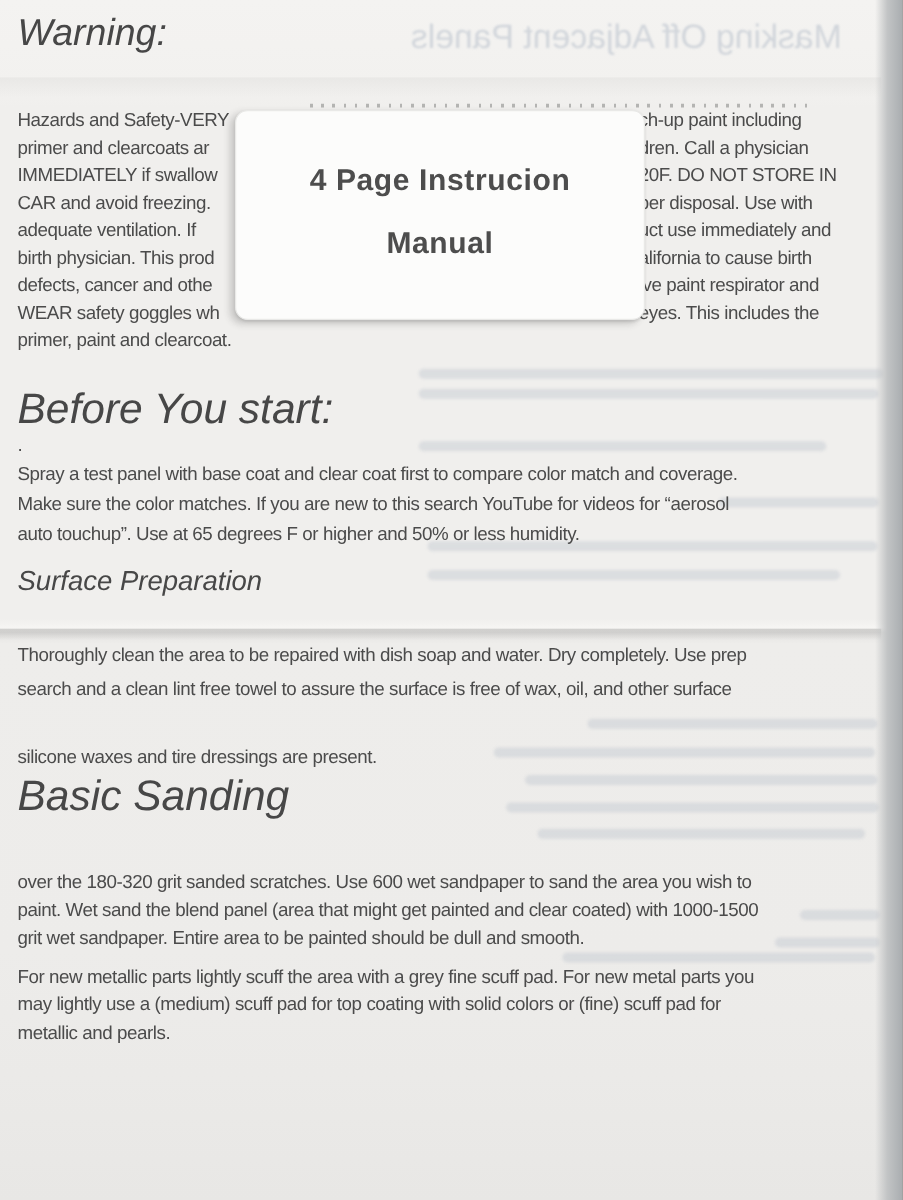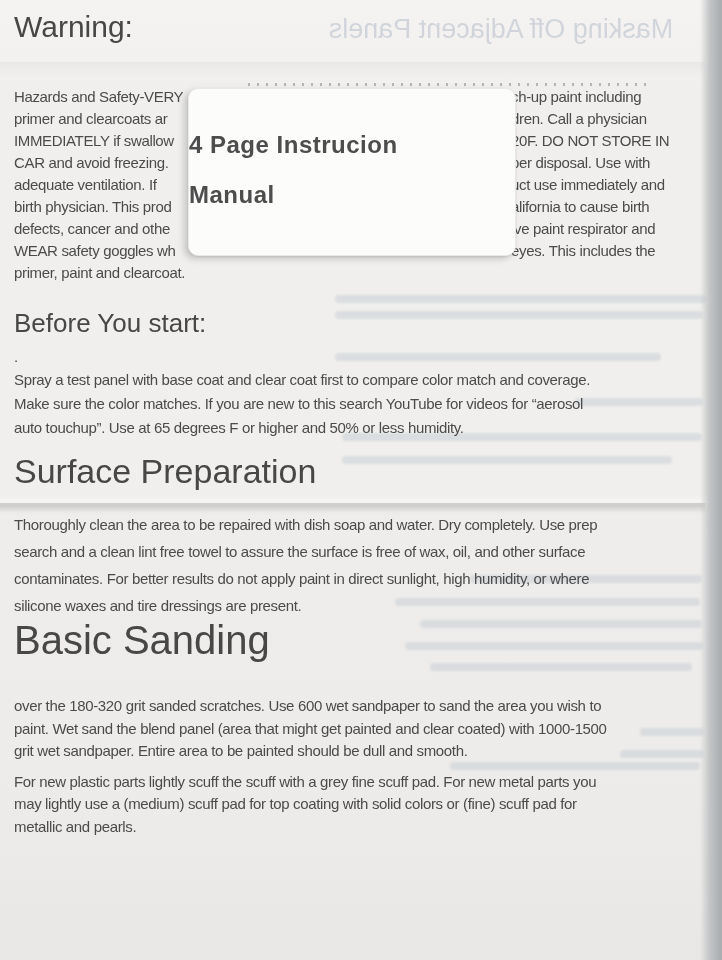--- a/index.html
+++ b/index.html
@@ -26,32 +26,32 @@
   .top-band{
     position:absolute;left:0;top:62px;width:705px;height:16px;
     background:linear-gradient(to bottom,rgba(150,150,148,0.10),rgba(150,150,148,0));
   }
   .perforation{
     position:absolute;left:248px;top:83px;width:400px;height:3px;
     background:repeating-linear-gradient(to right,#b4b4b2 0 2px,transparent 2px 9px);
     z-index:2;
   }
   
-  .h1{position:absolute;left:14px;color:#474747;font-weight:400;white-space:nowrap;}
+  .h1{position:absolute;left:14px;color:#474747;font-weight:400;white-space:nowrap;font-style:italic;}
   .body-line{position:absolute;left:14px;right:0;color:#4b4b4b;
     font-size:15px;letter-spacing:-0.35px;white-space:nowrap;}
   .warn-line .frag-right{position:absolute;left:497px;top:0;}
   .em{}
   .stray-dot{position:absolute;left:14px;color:#4b4b4b;font-size:15px;}
   
   #sticker{
     position:absolute;left:188px;top:88px;width:326px;height:166px;
     background:#fcfcfb;border:1px solid #e9e9e7;border-radius:10px;
     box-shadow:-4px 3px 6px rgba(60,60,60,0.22), 0 1px 2px rgba(60,60,60,0.12);
-    z-index:5;color:#4d4d4d;
+    z-index:5;text-align:center;color:#4d4d4d;
   }
   #sticker .st-line{font-weight:bold;font-size:24px;letter-spacing:0.5px;white-space:nowrap;}
   #sticker .st1{margin-top:42px;}
   #sticker .st2{margin-top:22px;}
   
   .bleed-heading{
     position:absolute;left:295px;top:14px;width:412px;
     font-size:27px;font-weight:400;color:#c6ccd4;opacity:0.75;
     transform:scale(-1,1);filter:blur(0.7px);white-space:nowrap;text-align:center;
   }
@@ -123,39 +123,38 @@
   </div>
   <div class="body-line warn-line" style="top:264px">
     <span>primer, paint and clearcoat.</span>
   </div>
 
   <div id="sticker">
     <div class="st-line st1">4 Page Instrucion</div>
     <div class="st-line st2">Manual</div>
   </div>
 
-  <div class="h1" style="top:308px;font-size:26px">Before You start:</div>
+  <div class="h1" style="top:308px;font-size:34px">Before You start:</div>
   <div class="stray-dot" style="top:348px">.</div>
 
   <div class="body-line" style="top:371px">Spray a test panel with base coat and clear coat first to compare color match and coverage.</div>
   <div class="body-line" style="top:395px">Make sure the color matches.  If you are new to this search YouTube for videos for “aerosol</div>
   <div class="body-line" style="top:419px">auto touchup”.  Use at 65 degrees F or higher and 50% or less humidity.</div>
 
-  <div class="h1" style="top:452px;font-size:34px">Surface Preparation</div>
+  <div class="h1" style="top:452px;font-size:22px">Surface Preparation</div>
 
   <div class="body-line" style="top:516px">
     <span>Thoroughly clean the area to be repaired with dish soap and water.  </span><span class="em">Dry completely. Use prep</span>
   </div>
   <div class="body-line" style="top:543px">search and a clean lint free towel to assure the surface is free of wax, oil, and other surface</div>
-  <div class="body-line" style="top:570px">contaminates. For better results do not apply paint in direct sunlight, high humidity, or where</div>
   <div class="body-line" style="top:597px">silicone waxes and tire dressings are present.</div>
 
-  <div class="h1" style="top:618px;font-size:40px">Basic Sanding</div>
+  <div class="h1" style="top:618px;font-size:34px">Basic Sanding</div>
 
   <div class="body-line" style="top:697px">over the 180-320 grit sanded scratches. Use 600 wet sandpaper to sand the area you wish to</div>
   <div class="body-line" style="top:720px">paint. Wet sand the blend panel (area that might get painted and clear coated) with 1000-1500</div>
   <div class="body-line" style="top:742px">grit wet sandpaper. Entire area to be painted should be dull and smooth.</div>
 
-  <div class="body-line" style="top:773px">For new plastic parts lightly scuff the scuff with a grey fine scuff pad. For new metal parts you</div>
+  <div class="body-line" style="top:773px">For new metallic parts lightly scuff the area with a grey fine scuff pad. For new metal parts you</div>
   <div class="body-line" style="top:795px">may lightly use a (medium) scuff pad for top coating with solid colors or (fine) scuff pad for</div>
   <div class="body-line" style="top:818px">metallic and pearls.</div>
 
 </div>
 
 </body></html>

